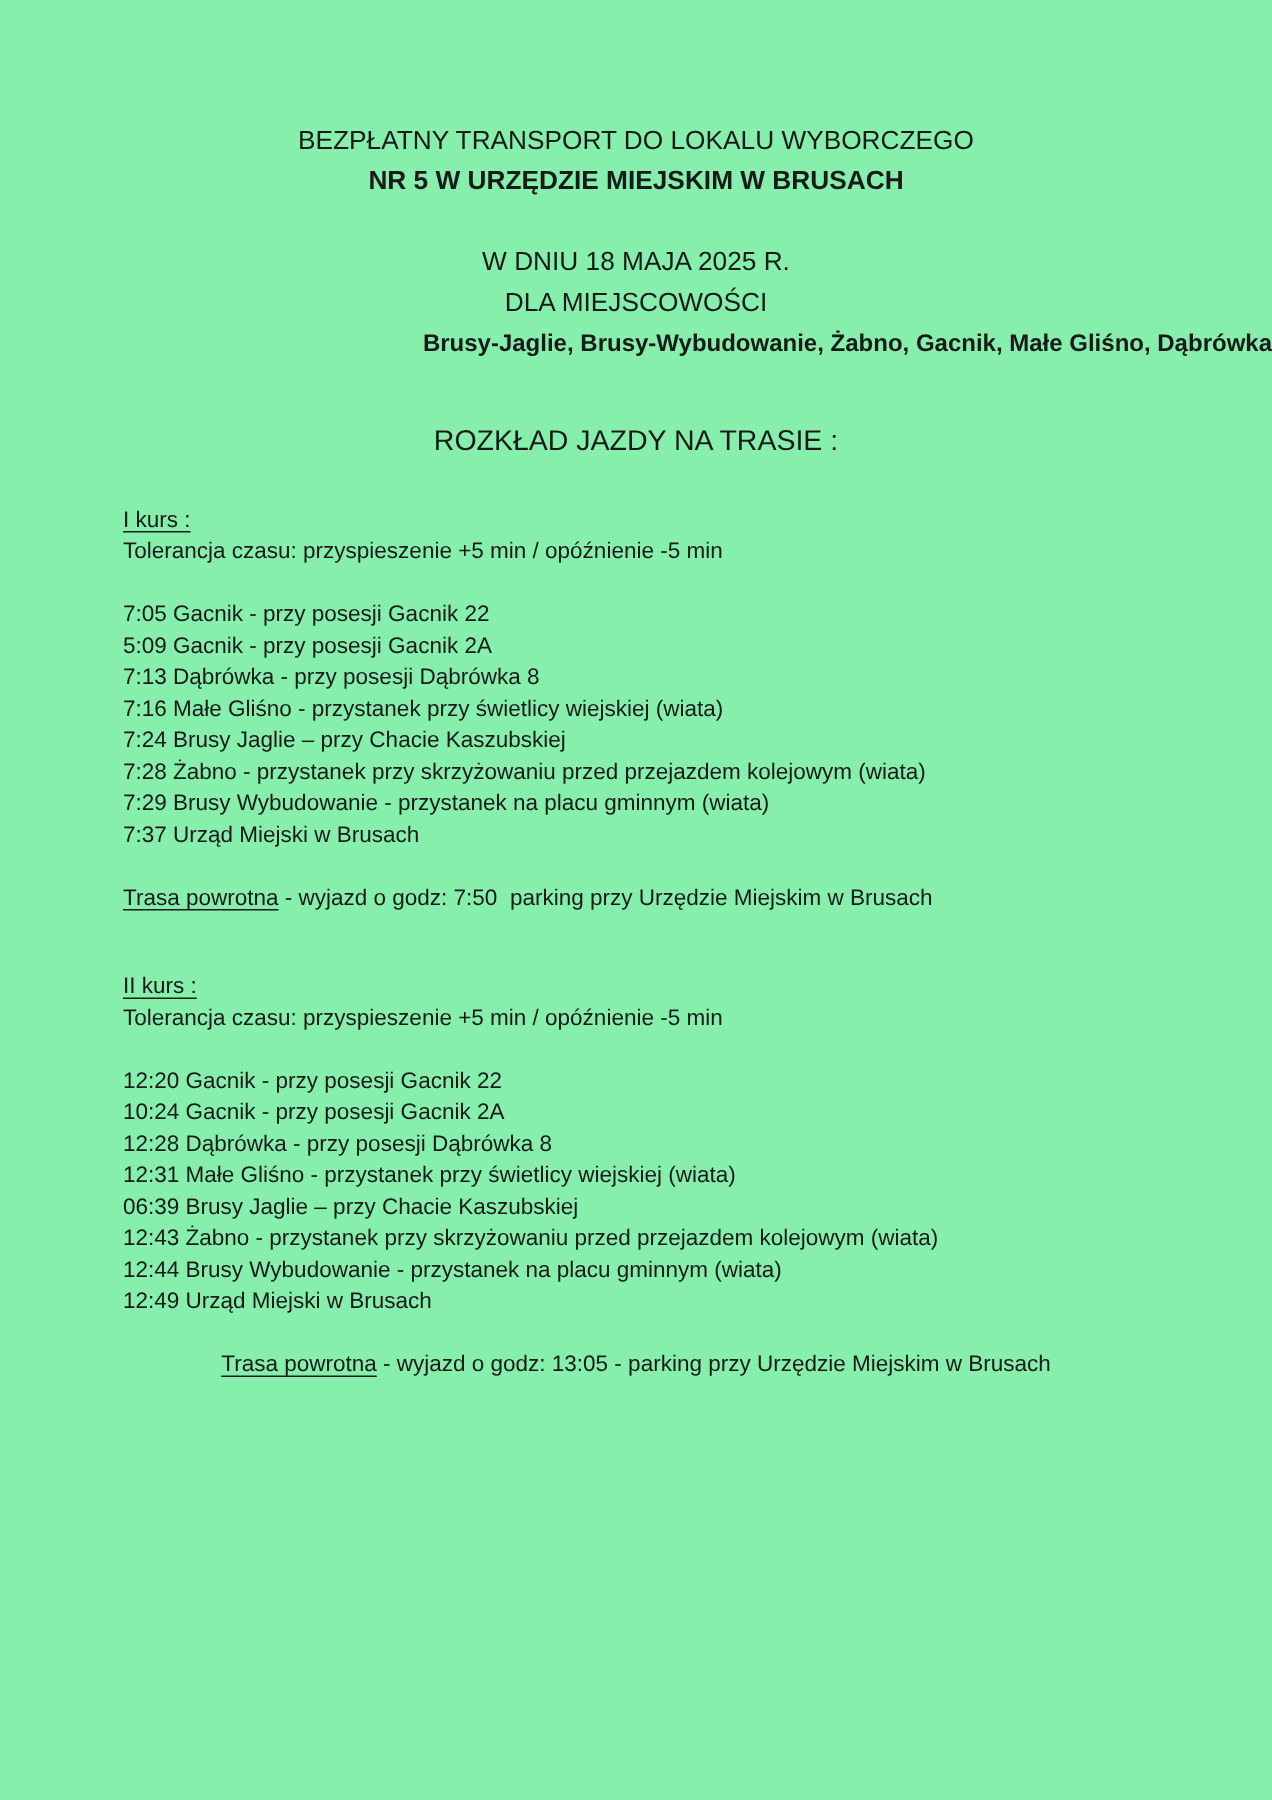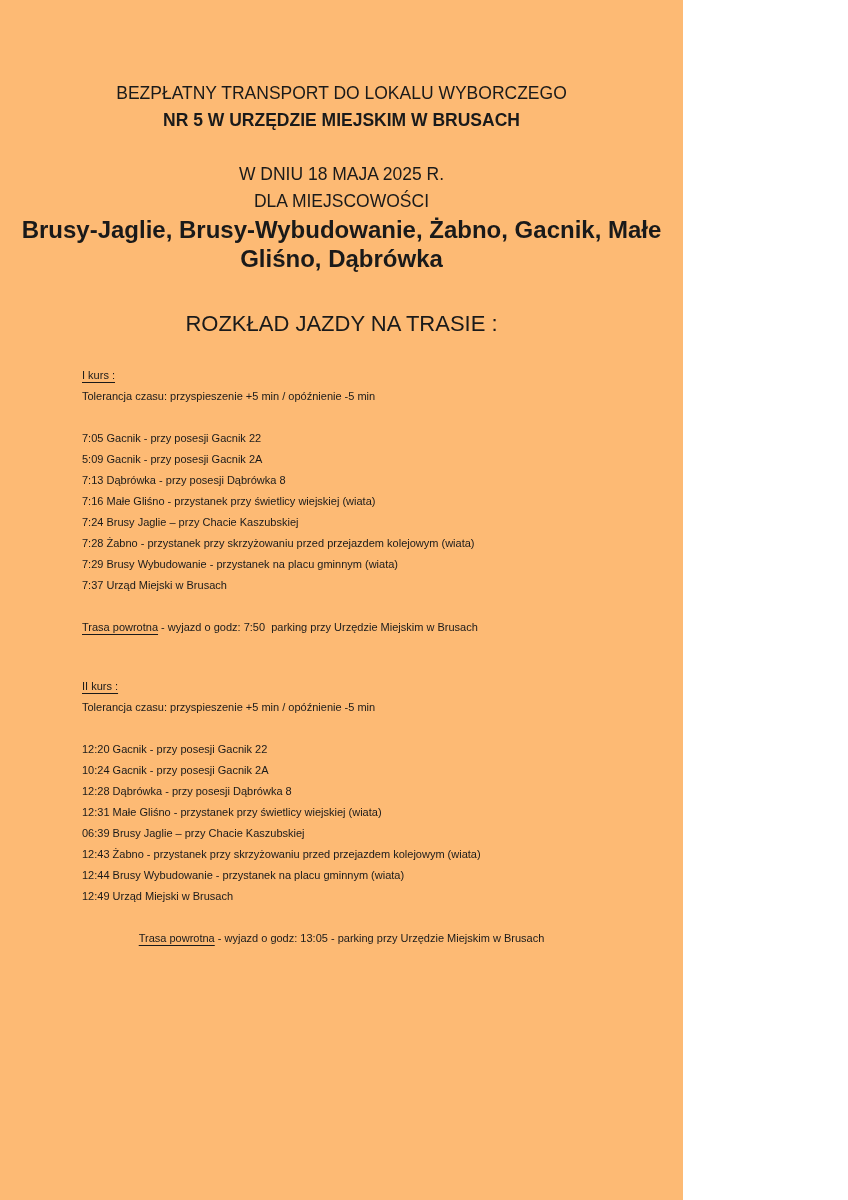--- a/index.html
+++ b/index.html
@@ -1,51 +1,52 @@
 <!DOCTYPE html>
 <html lang="pl"><head>
 <meta charset="utf-8">
 <style>
   html, body { margin: 0; padding: 0; background: #ffffff; }
   .page {
     position: relative;
-    width: 683px;
+    width: 848px;
     height: 1200px;
-    background: #fdba74;
+    background: #86efac;
     color: #1a1a1a;
     font-family: "Liberation Sans", sans-serif;
     overflow: hidden;
     box-sizing: border-box;
   }
   .page p { margin: 0; padding: 0; }
 
   
   .header {
     padding-top: 80px;
     text-align: center;
     font-size: 17.5px;
     line-height: 27px;
   }
   .bold { font-weight: bold; }
   .date-line { margin-top: 27px !important; }   
   .villages-line {
-    font-size: 24px;
+    font-size: 16px;
     line-height: 29px;
+    text-align: right;
   }
   .schedule-heading {
     margin-top: 37px !important;
-    font-size: 22px;
+    font-size: 19px;
     line-height: 27px;
     text-align: center;
   }
 
   
   .body-block {
     margin: 28px 82px 0 82px;
-    font-size: 11px;
+    font-size: 15px;
     line-height: 21px;
   }
   .stops { margin: 21px 0; }
   .u { text-decoration: underline; text-underline-offset: 3px; }
   .return-line { white-space: pre-wrap; }
   .course-2 { margin-top: 38px; }
   .return-centered {
     margin-top: 20px !important;
     text-align: center;
   }

